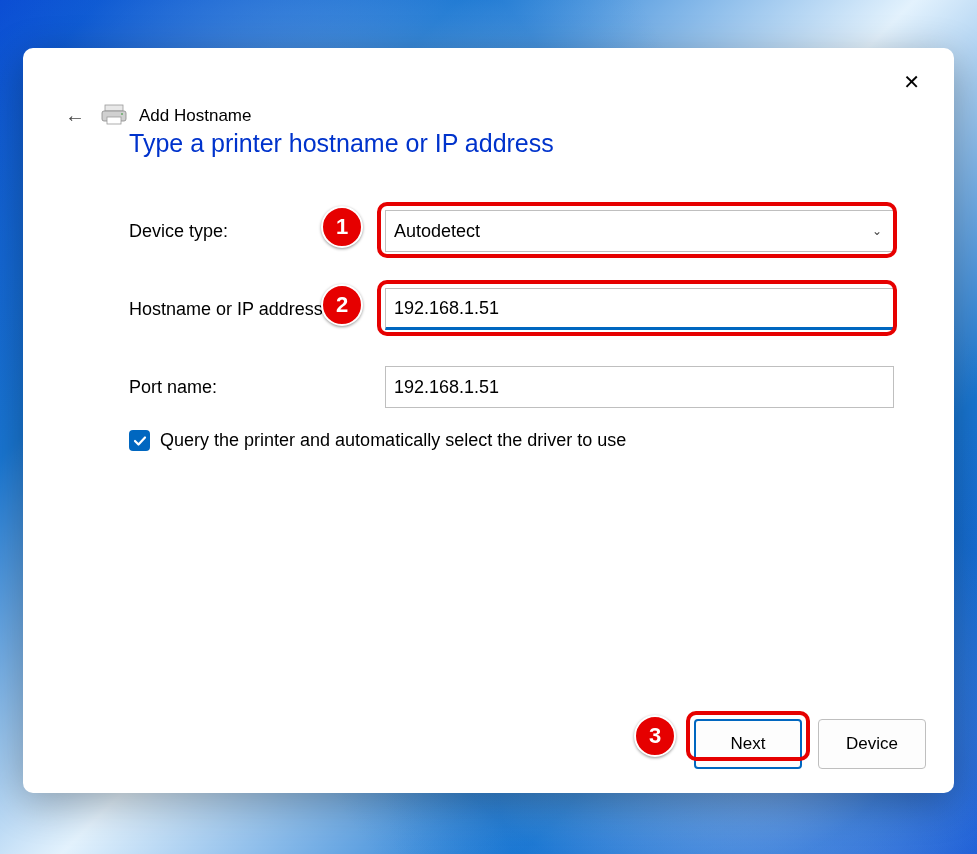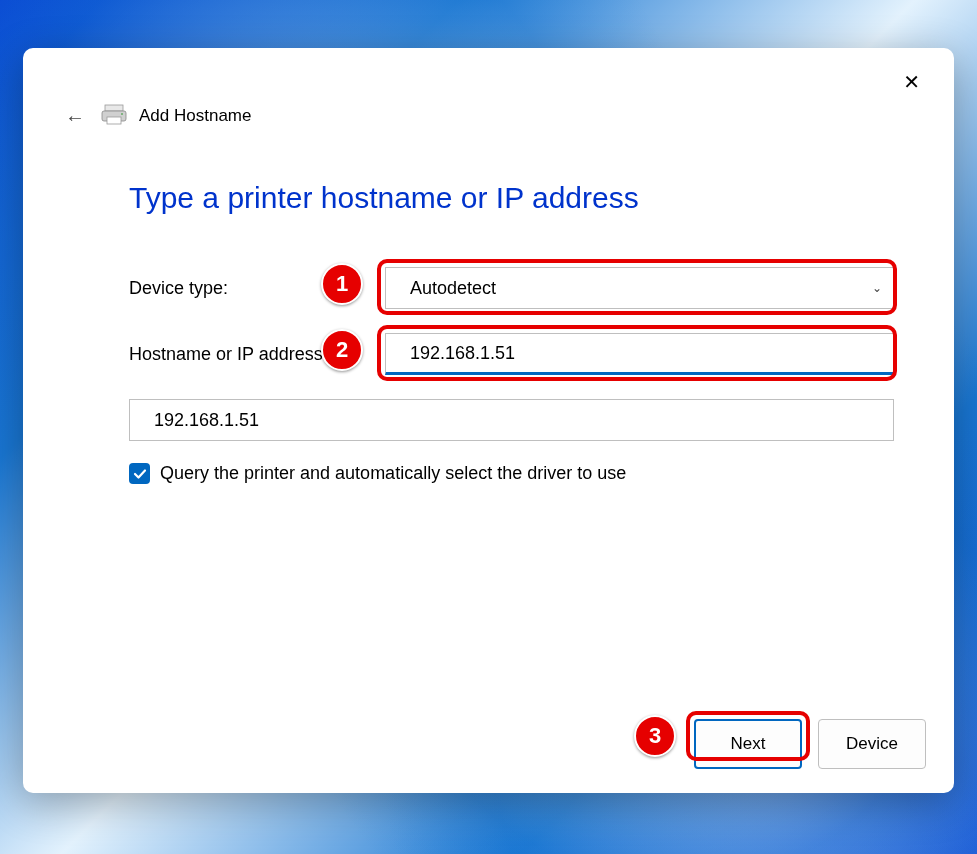--- a/index.html
+++ b/index.html
@@ -22,29 +22,29 @@
       padding: 20px 28px 24px 28px;
       display: flex; flex-direction: column;
     }
     .close-row { display: flex; justify-content: flex-end; height: 28px; align-items: center; }
     .close-x { font-size: 20px; color: #000; cursor: pointer; padding: 4px 6px; font-weight: 400; }
     .titlebar { display: flex; align-items: center; gap: 12px; margin-top: 6px; padding-left: 10px; }
     .back-arrow { font-size: 20px; color: #444; cursor: pointer; padding: 2px 4px; }
     .printer-icon svg { width: 26px; height: 22px; }
     .titlebar-text { font-size: 17px; color: #000; }
     .heading {
-      color: #0033cc; font-size: 30px; font-weight: 400;
-      margin-top: 52px; margin-left: 78px; margin-bottom: 52px;
+      color: #0033cc; font-size: 25px; font-weight: 400;
+      margin-left: 78px; margin-bottom: 52px;
     }
     .form-area { margin-left: 78px; margin-right: 32px; }
-    .form-row { display: flex; align-items: center; margin-bottom: 24px; position: relative; }
+    .form-row { display: flex; align-items: center; margin-bottom: 36px; position: relative; }
     .form-label { width: 256px; font-size: 18px; color: #000; flex-shrink: 0; }
     .field-wrap { flex: 1; position: relative; }
     .select-field, .input-field {
-      width: 100%; height: 42px; padding: 6px 24px; font-size: 18px;
+      width: 100%; height: 42px; padding: 6px 8px; font-size: 18px;
       border: 1px solid #bfbfbf; background: #fff; color: #000;
     }
     .select-field { appearance: none; -webkit-appearance: none; }
     .chev { position: absolute; right: 12px; top: 50%; transform: translateY(-50%); pointer-events: none; font-size: 12px; color: #444; }
     .input-field.focused { border-bottom: 3px solid #0067c0; }
     .red-highlight {
       position: absolute; border: 4px solid #e60000; border-radius: 10px;
       pointer-events: none;
     }
     .red-highlight.r1 { left: 248px; top: -8px; width: 520px; height: 56px; }
@@ -126,20 +126,21 @@
     <div class="form-row">
       <div class="form-label">Hostname or IP address:</div>
       <div class="field-wrap">
         <input class="input-field focused" value="192.168.1.51" style="">
       </div>
       <div class="badge b2">2</div>
       <div class="red-highlight r2"></div>
     </div>
 
     <div class="form-row" style="margin-bottom:16px;">
+      <div class="form-label">Port name:</div>
       <div class="field-wrap">
         <input class="input-field" value="192.168.1.51" style="">
       </div>
     </div>
 
   </div>
 
   <div class="checkbox-row">
     <div class="checkbox">
       <svg viewBox="0 0 14 14">

